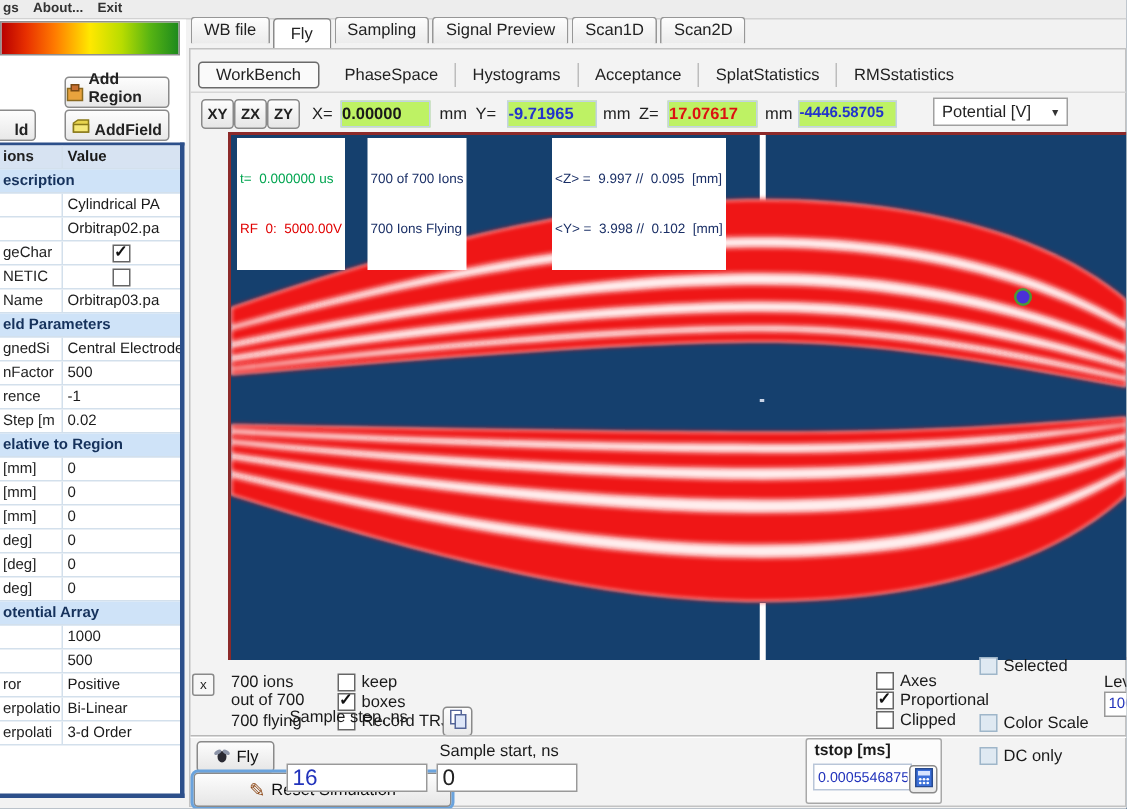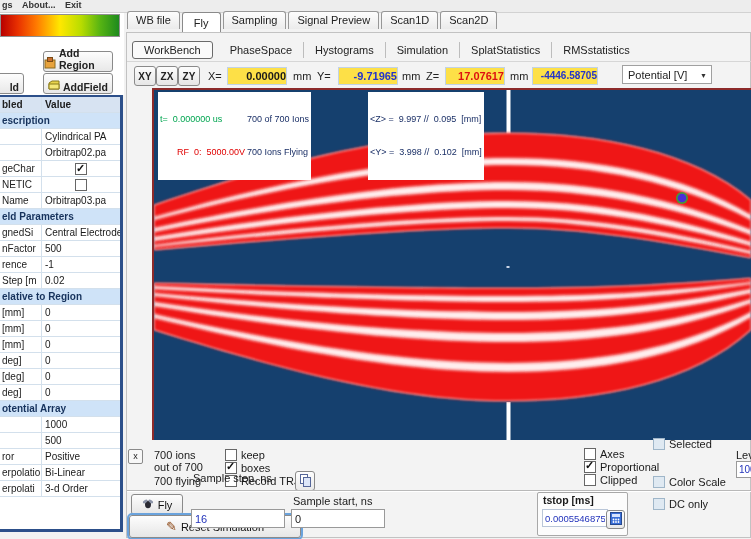--- a/index.html
+++ b/index.html
@@ -47,49 +47,49 @@
   .subtab.plain{border-left:1px solid #bdbdbd;}
   .subtab.first{border-left:none;}
   .subtab.sel{border:1px solid #6a6a6a;border-radius:3px;background:#fafafa;margin-right:6px;}
   .groove{background:#d6d6d6;height:1px;}
 
   
   .vwbtn{position:absolute;top:66px;width:20px;height:18px;background:linear-gradient(#fdfdfd,#e6e6e6);
     border:1px solid #8a8a8a;border-radius:3px;font-size:10px;font-weight:bold;color:#222;
     display:flex;align-items:center;justify-content:center;}
   .tlabel{position:absolute;top:70px;font-size:11px;font-weight:bold;color:#222;}
-  .vbox{position:absolute;top:67px;height:16px;background:#fde047;border:1px solid #c2d2e4;
-    font-size:11px;font-weight:bold;text-align:right;line-height:16px;}
+  .vbox{position:absolute;top:67px;height:16px;background:#bef264;border:1px solid #c2d2e4;
+    font-size:11px;font-weight:bold;text-align:left;line-height:16px;}
   .combo{position:absolute;left:622px;top:65px;width:90px;height:19px;background:#fff;border:1px solid #a0a0a0;
     font-size:11px;line-height:19px;padding-left:5px;box-sizing:border-box;color:#222;}
   .combo .arr{position:absolute;right:4px;top:0;font-size:7px;color:#333;}
 
   
   #viz{left:152px;top:88px;width:599px;height:352px;border:2px solid #8c2a2a;border-right:none;box-sizing:border-box;background:#15406e;}
   #viz svg{display:block;}
   .ovl{position:absolute;background:#ffffff;padding:0 2px;font-size:9px;line-height:11px;white-space:pre;
     font-family:"Liberation Sans",sans-serif;}
-  .ovl .g{color:#00a550;} .ovl .r{color:#e00000;margin-left:17px;} .ovl .n{color:#1a2f66;}
+  .ovl .g{color:#00a550;} .ovl .r{color:#e00000;} .ovl .n{color:#1a2f66;}
 
   
   #xbtn{left:128px;top:449px;width:13px;height:13px;border:1px solid #8a8a8a;background:#f7f7f7;border-radius:2px;
     font-size:9px;text-align:center;line-height:12px;color:#222;}
   .iontext{position:absolute;left:154px;font-size:11px;color:#1a1a1a;}
   #lvl-label{left:736px;top:449px;font-size:11px;}
   #lvl-input{left:736px;top:461px;width:40px;height:15px;border:1px solid #999;font-size:10px;color:#2233bb;padding:0 2px;}
   .iconbtn{position:absolute;border:1px solid #8a8a8a;background:linear-gradient(#fdfdfd,#e9e9e9);border-radius:3px;
     display:flex;align-items:center;justify-content:center;}
 
   
   #divider{left:127px;top:490px;width:624px;height:1px;background:#b8b8b8;box-shadow:0 1px 0 #fff;}
   .botbtn{position:absolute;background:linear-gradient(#fdfdfd,#e6e6e6);border:1px solid #8a8a8a;border-radius:3px;
     display:flex;align-items:center;justify-content:center;gap:4px;font-size:11px;color:#111;}
   #resetbtn{outline:2px solid #6aa3dd;outline-offset:0px;}
   .blabel{position:absolute;font-size:11px;color:#1a1a1a;}
-  .binput{position:absolute;height:17px;border:1px solid #999;background:#fff;font-size:11px;padding:0 3px;
+  .binput{position:absolute;height:17px;border:1px solid #999;background:#fff;font-size:15px;padding:0 3px;
     font-family:"Liberation Sans",sans-serif;}
   #tstopgroup{left:537px;top:492px;width:91px;height:44px;border:1px solid #a8a8a8;background:#fcfcfc;border-radius:2px;box-sizing:border-box;}
   #tstop-label{left:543px;top:494px;font-size:10.5px;font-weight:bold;}
   #tstop-input{left:542px;top:509px;width:60px;height:16px;border:1px solid #b9c6d8;font-size:9.5px;color:#2233bb;padding:0 2px;}
   #calcbtn{left:606px;top:510px;width:17px;height:17px;}
   .penicon{font-size:13px;color:#8b4513;line-height:13px;}
 </style>
 </head>
 <body>
 
@@ -117,21 +117,21 @@
   <div class="sbtn" style="left:43px;top:73px;width:68px;">
     <span><svg width="12" height="12">
           <path d="M1,4 L4,2 L11,2 L11,10 L1,10 Z" fill="#e8d44d" stroke="#8a7a1a"></path>
           <path d="M1,5 L11,5 L11,10 L1,10 Z" fill="#f5e878" stroke="#8a7a1a"></path>
         </svg></span>
     <span>AddField</span>
   </div>
 
   <div class="abs" id="paramwrap">
     <div class="trow hdr">
-      <span class="tl">bled</span>
+      <span class="tl">ions</span>
       <span class="tv">Value</span>
     </div>
     <div class="trow sec">
         <span>escription</span>
       </div>
     <div class="trow">
         <span class="tl"></span>
         <span class="tv">Cylindrical PA</span>
       </div>
     <div class="trow">
@@ -232,21 +232,21 @@
     <div class="tab">Signal Preview</div>
     <div class="tab">Scan1D</div>
     <div class="tab">Scan2D</div>
   </div>
   <div class="abs" id="flypanel"></div>
 
   <div class="abs" id="subtabrow">
     <div class="subtab sel">WorkBench</div>
     <div class="subtab first">PhaseSpace</div>
     <div class="subtab plain">Hystograms</div>
-    <div class="subtab plain">Simulation</div>
+    <div class="subtab plain">Acceptance</div>
     <div class="subtab plain">SplatStatistics</div>
     <div class="subtab plain">RMSstatistics</div>
   </div>
   <div class="abs groove" style="left:127px;top:61px;width:624px;"></div>
 
   <div class="vwbtn" style="left:134px;">XY</div>
   <div class="vwbtn" style="left:156px;">ZX</div>
   <div class="vwbtn" style="left:178px;">ZY</div>
   <span class="tlabel" style="left:208px;font-weight:normal;">X=</span>
   <div class="vbox" style="left:227px;width:58px;color:#1a1a1a;">0.00000</div>

